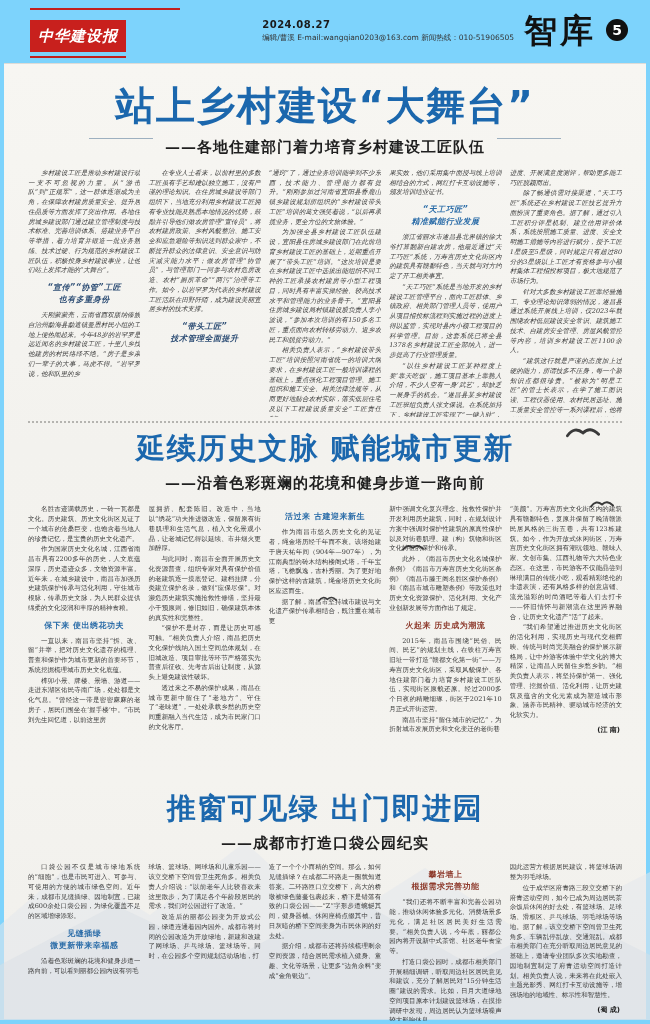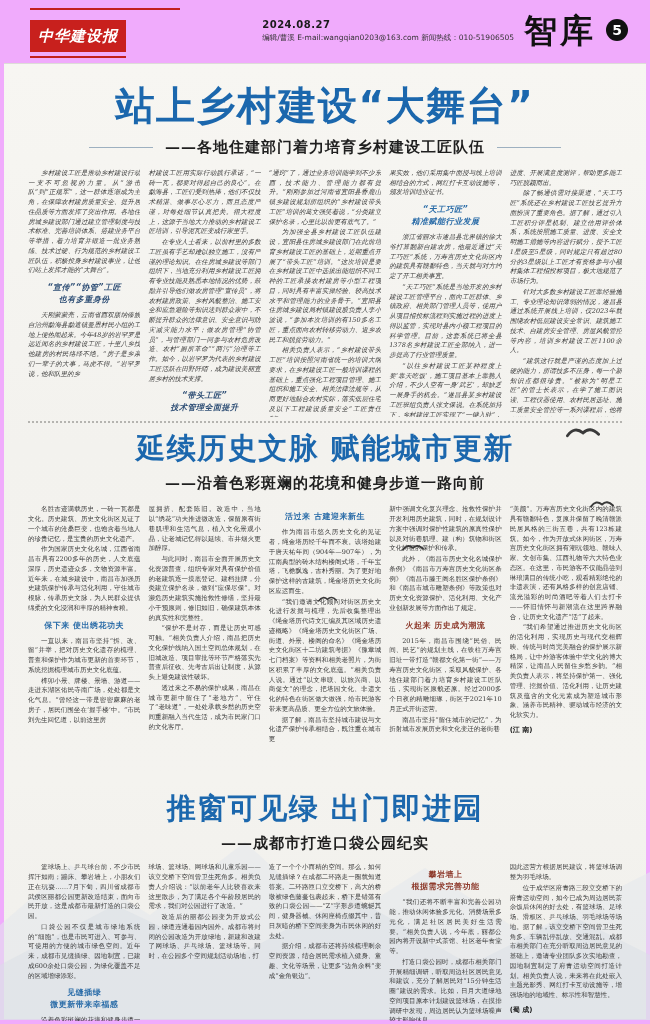--- a/index.html
+++ b/index.html
@@ -1,17 +1,17 @@
 <!DOCTYPE html>
 <html><head>
 <meta charset="utf-8">
 <style>
   html,body{margin:0;padding:0;}
   body{width:650px;height:1024px;background:#ffffff;font-family:"DejaVu Sans","Liberation Sans",sans-serif;}
-  .page{position:relative;width:650px;height:1024px;overflow:hidden;background:#f0abfc;}
+  .page{position:relative;width:650px;height:1024px;overflow:hidden;background:#7dd3fc;}
   .paper-wash{position:absolute;left:4px;right:4px;top:64px;bottom:5px;
     background:linear-gradient(180deg,#f7f6f2 0%,#f3f2ee 40%,#f4f3ef 75%,#f0efeb 100%);}
   
   .header{position:absolute;left:0;top:0;width:650px;height:64px;}
   .mast-topline{position:absolute;left:30px;top:8px;width:150px;height:2px;background:#c21f1d;}
   .masthead{position:absolute;left:30px;top:20px;width:96px;height:32px;background:#c8201d;
     display:flex;align-items:center;justify-content:center;}
   .masthead span{color:#fff;font-family:"DejaVu Serif","Liberation Serif",serif;
     font-style:italic;font-weight:bold;font-size:15px;letter-spacing:1px;white-space:nowrap;}
   .mast-underline{position:absolute;left:30px;top:56px;width:96px;height:2px;background:#c21f1d;}
@@ -21,36 +21,36 @@
   .head-info{font-size:7.5px;color:#333;margin-top:3px;white-space:nowrap;}
   .section-name{font-size:33px;color:#111;font-weight:600;letter-spacing:3px;line-height:1;
     font-family:"DejaVu Sans",sans-serif;}
   .page-badge{width:22px;height:22px;border-radius:50%;background:#111;color:#fff;
     display:flex;align-items:center;justify-content:center;font-size:14px;font-weight:bold;margin-bottom:6px;}
   .head-rule{position:absolute;left:4px;right:4px;top:63px;height:1px;background:#dddcd8;}
   
   .article{position:absolute;z-index:2;}
   .a-title{text-align:center;color:#1b67ad;font-weight:900;letter-spacing:1.5px;line-height:1.15;
     font-family:"DejaVu Sans","Liberation Sans",sans-serif;}
-  .a-subrow{display:flex;align-items:center;justify-content:center;gap:12px;margin-top:9px;}
+  .a-subrow{display:flex;justify-content:center;gap:12px;margin-top:9px;}
   .a-subtitle{color:#1f1f1f;font-size:15px;font-weight:600;letter-spacing:1px;
     font-family:"DejaVu Serif","Liberation Serif",serif;white-space:nowrap;}
   .sub-rule{height:1px;background:#9db0c0;flex:0 0 64px;}
   .cols{display:flex;gap:8px;overflow:hidden;margin-top:12px;}
   .col{flex:1 1 0;overflow:hidden;min-width:0;}
   .bp{margin:0 0 1px 0;font-size:6.5px;line-height:1.5;text-align:justify;color:#3a3a3a;
     text-indent:2em;font-family:"DejaVu Serif","Liberation Serif",serif;
     overflow-wrap:anywhere;}
   .bp.ni{text-indent:0;}
   .sub{font-size:8px;font-weight:bold;text-align:center;margin:6px 0 5px 0;
     white-space:pre-line;line-height:1.5;letter-spacing:.5px;}
   .sub-blue{color:#2a6ca8;}
   .sub-navy{color:#2f4f76;}
   .sub-red{color:#8e3a2c;}
-  .byline{font-size:7px;font-weight:bold;color:#1d1d1d;margin-top:4px;padding-right:2px;}
+  .byline{font-size:7px;font-weight:bold;text-align:right;color:#1d1d1d;margin-top:4px;padding-right:2px;}
   .dotted-divider{position:absolute;left:28px;top:421px;width:594px;border-top:2px dotted #b5b4b0;z-index:2;}
   
   .article1{left:28px;top:84px;width:594px;}
   .article1 .a-title{font-size:39px;}
   .article1 .cols{height:248px;font-style:italic;}
   .article2{left:28px;top:432px;width:594px;}
   .article2 .a-title{font-size:29px;}
   .article2 .cols{height:260px;}
   .article3{left:28px;top:792px;width:594px;}
   .article3 .a-title{font-size:29px;}
@@ -95,27 +95,26 @@
       <div class="sub-rule"></div>
     </div>
     <div class="cols">
         <div class="col">
           <p class="bp">乡村建设工匠是推动乡村建设行动一支不可忽视的力量。从“游击队”到“正规军”，这一群体逐渐成为主角，在保障农村建房质量安全、提升居住品质等方面发挥了突出作用。各地住房城乡建设部门通过建立管理制度与技术标准、完善培训体系、搭建业务平台等举措，着力培育并锻造一批业务熟练、技术过硬、行为规范的乡村建设工匠队伍，积极投身乡村建设事业，让他们站上发挥才能的“大舞台”。</p>
           <div class="sub sub-navy">“宣传”“协管”工匠
 也有多重身份</div>
           <p class="bp">天刚蒙蒙亮，云南省西双版纳傣族自治州勐海县勐遮镇曼恩村民小组的工地上便热闹起来。今年48岁的岩罕罗是远近闻名的乡村建设工匠，十里八乡找他建房的村民络绎不绝。“房子是乡亲们一辈子的大事，马虎不得。”岩罕罗说，他和队里的乡</p>
         </div>
         <div class="col">
-          <p class="bp ni">村建设工匠用实际行动践行承诺，“一砖一瓦，都要对得起自己的良心”。在勐海县，工匠们受到热捧，他们不仅技术精湛、做事尽心尽力，而且态度严谨，对每处细节认真把关。很大程度上，这源于当地大力推动的乡村建设工匠培训，引导泥瓦匠变成行家里手。</p>
           <p class="bp">在专业人士看来，以前村里的多数工匠虽有手艺却难以独立施工，没有严谨的理论知识。在住房城乡建设等部门组织下，当地充分利用乡村建设工匠拥有专业技能及熟悉本地情况的优势，鼓励并引导他们做农房管理“宣传员”，将农村建房政策、乡村风貌整治、施工安全和应急避险等知识送到群众家中，不断提升群众的法律意识、安全意识与防灾减灾能力水平；做农房管理“协管员”，与管理部门一同参与农村危房改造、农村“厕所革命”“两污”治理等工作。如今，以岩罕罗为代表的乡村建设工匠活跃在田野阡陌，成为建设美丽宜居乡村的技术支撑。</p>
           <div class="sub sub-navy">“带头工匠”
 技术管理全面提升</div>
         </div>
         <div class="col">
-          <p class="bp ni">“通窍”了，通过业务培训能学到不少东西，技术能力、管理能力都有提升。”刚刚参加过河南省宜阳县香鹿山镇乡建设规划所组织的“乡村建设带头工匠”培训的葛文强笑着说，“分类建立保护名录，心里比以前更有底气了。”</p>
+          <p class="bp ni">“通窍”了，通过业务培训能学到不少东西，技术能力、管理能力都有提升。”刚刚参加过河南省宜阳县香鹿山镇乡建设规划所组织的“乡村建设带头工匠”培训的葛文强笑着说，“以后再承揽业务，更全方位的文旅体验。”</p>
           <p class="bp">为加强全县乡村建设工匠队伍建设，宜阳县住房城乡建设部门在此前培育乡村建设工匠的基础上，近期重点开展了“带头工匠”培训。“这次培训是要在乡村建设工匠中选拔出能组织不同工种的工匠承接农村建房等小型工程项目，同时具有丰富实操经验、较高技术水平和管理能力的业务骨干。”宜阳县住房城乡建设局村镇建设股负责人李小波说，“参加本次培训的有150多名工匠，重点面向农村转移劳动力、返乡农民工和脱贫劳动力。”</p>
           <p class="bp">相关负责人表示，“乡村建设带头工匠”培训按照河南省统一的培训大纲要求，在乡村建设工匠一般培训课程的基础上，重点强化工程项目管理、施工组织和施工安全、相关法律法规等，从而更好地贴合农村实际，落实低层住宅及以下工程建设质量安全“工匠责任制”。</p>
         </div>
         <div class="col">
           <p class="bp ni">果实效，他们采用集中面授与线上培训相结合的方式，网红打卡互动设施等，颁发培训结业证书。</p>
           <div class="sub sub-blue">“天工巧匠”
 精准赋能行业发展</div>
           <p class="bp">浙江省丽水市遂昌县北界镇的徐大爷打算翻新自建农房，他最近通过“天工巧匠”系统，万寿宫历史文化街区内的建筑具有赣鄱特色，当天就与对方约定了开工相关事宜。</p>
           <p class="bp">“天工巧匠”系统是当地开发的乡村建设工匠管理平台，面向工匠群体、乡镇政府、相关部门管理人员等，使用户从项目招投标流程到实施过程的进度上得以监管，实现对县内小额工程项目的科学管理。目前，这套系统已将全县1378名乡村建设工匠全部纳入，进一步提高了行业管理质量。</p>
           <p class="bp">“以往乡村建设工匠某种程度上要‘靠天吃饭’，施工项目基本上靠熟人介绍，不少人空有一身‘武艺’，却缺乏一展身手的机会。”遂昌县某乡村建设工匠班组负责人张文保说。在系统加持下，乡村建设工匠实现了“一键入驻”，通过用户端便捷地了解行业信息。同时，业主单位可在线审核工匠详细资质，及时掌握项目</p>
@@ -146,21 +145,20 @@
         </div>
         <div class="col">
           <p class="bp ni">屋拥挤、配套陈旧。改造中，当地以“绣花”功夫推进微改造，保留原有街巷肌理和生活气息，植入文化景观小品，让老城记忆得以延续、市井烟火更加醇厚。</p>
           <p class="bp">与此同时，南昌市全面开展历史文化资源普查，组织专家对具有保护价值的老建筑逐一摸底登记、建档挂牌，分类建立保护名录，做到“应保尽保”。对濒危历史建筑实施抢救性修缮，坚持最小干预原则，修旧如旧，确保建筑本体的真实性和完整性。</p>
           <p class="bp">“保护不是封存，而是让历史可感可触。”相关负责人介绍，南昌把历史文化保护线纳入国土空间总体规划，在旧城改造、项目审批等环节严格落实先普查后征收、先考古后出让制度，从源头上避免建设性破坏。</p>
           <p class="bp">透过来之不易的保护成果，南昌在城市更新中留住了“老地方”、守住了“老味道”，一处处承载乡愁的历史空间重新融入当代生活，成为市民家门口的文化客厅。</p>
         </div>
         <div class="col">
           <div class="sub sub-blue">活过来 古建迎来新生</div>
           <p class="bp">作为南昌市悠久历史文化的见证者，绳金塔历经千年而不衰。该塔始建于唐天祐年间（904年—907年），为江南典型的砖木结构楼阁式塔，千年宝塔，飞檐飘逸，古朴秀丽。为了更好地保护这样的古建筑，绳金塔历史文化街区应运而生。</p>
-          <p class="bp">“我们邀请文化顾问对街区历史文化进行发掘与梳理，先后收集整理出《绳金塔历代诗文汇编及其区域历史遗迹概略》《绳金塔历史文化街区广场、街道、外景、楼阁的命名》《绳金塔历史文化街区十二坊建筑考据》《豫章城七门档案》等资料和相关老照片，为街区积累了丰厚的文化底蕴。”相关负责人说。通过“以文串联、以旅兴商、以商促文”的理念，把塔园文化、非遗文化的特色在街区做大做强，给市民游客带来更高品质、更全方位的文旅体验。</p>
           <p class="bp">据了解，南昌市坚持城市建设与文化遗产保护传承相结合，既注重在城市更</p>
         </div>
         <div class="col">
           <p class="bp ni">新中强调文化复兴理念、抢救性保护并开发利用历史建筑，同时，在规划设计方案中强调对保护性建筑的原真性保护以及对街巷肌理、建（构）筑物和街区文化特征的保护和传承。</p>
           <p class="bp">此外，《南昌市历史文化名城保护条例》《南昌市万寿宫历史文化街区条例》《南昌市滕王阁名胜区保护条例》和《南昌市城市雕塑条例》等政策也对历史文化资源保护、活化利用、文化产业创新发展等方面作出了规定。</p>
           <div class="sub sub-red">火起来 历史成为潮流</div>
           <p class="bp">2015年，南昌市围绕“民俗、民间、民艺”的规划主线，在铁柱万寿宫旧址一带打造“赣都文化第一街”——万寿宫历史文化街区，采取风貌保护、各地住建部门着力培育乡村建设工匠队伍，实现街区原貌还原。经过2000多个日夜的精雕细琢，街区于2021年10月正式开街运营。</p>
           <p class="bp">南昌市坚持“留住城市的记忆”，为折射城市发展历史和文化变迁的老街巷</p>
         </div>
         <div class="col">
@@ -184,21 +182,20 @@
       <path d="M1 8 Q6 1 12 6 Q17 1 23 7" fill="none" stroke="#3a3a3a" stroke-width="2" stroke-linecap="round"></path>
     </svg>
 
   <div class="article article3">
     <div class="a-title">推窗可见绿 出门即进园</div>
     <div class="a-subrow">
       <div class="a-subtitle">——成都市打造口袋公园纪实</div>
     </div>
     <div class="cols">
         <div class="col">
-          <p class="bp">篮球场上、乒乓球台前，不少市民挥汗如雨；蹦床、攀岩墙上，小朋友们正在玩耍……7月下旬，四川省成都市武侯区丽都公园更新改造结束，面向市民开放，这是成都市最新打造的口袋公园。</p>
           <p class="bp">口袋公园不仅是城市绿地系统的“细胞”，也是市民可进入、可参与、可使用的方便的城市绿色空间。近年来，成都市见缝插绿、因地制宜，已建成600余处口袋公园，为绿化覆盖不足的区域增绿添彩。</p>
           <div class="sub sub-blue">见缝插绿
 微更新带来幸福感</div>
           <p class="bp">沿着色彩斑斓的花境和健身步道一路向前，可以看到丽都公园内设有羽毛</p>
         </div>
         <div class="col">
           <p class="bp ni">球场、篮球场、网球场和儿童乐园——该立交桥下空间曾卫生死角多。相关负责人介绍说：“以前老年人比较喜欢来这里散步，为了满足各个年龄段居民的需求，我们对公园进行了改造。”</p>
           <p class="bp">改造后的丽都公园变为开放式公园，绿道连通着园内园外。成都市将封闭的公园改造为开放绿地，新建和改建了网球场、乒乓球场、篮球场等。同时，在公园多个空间规划活动场地，打</p>
         </div>
         <div class="col">

